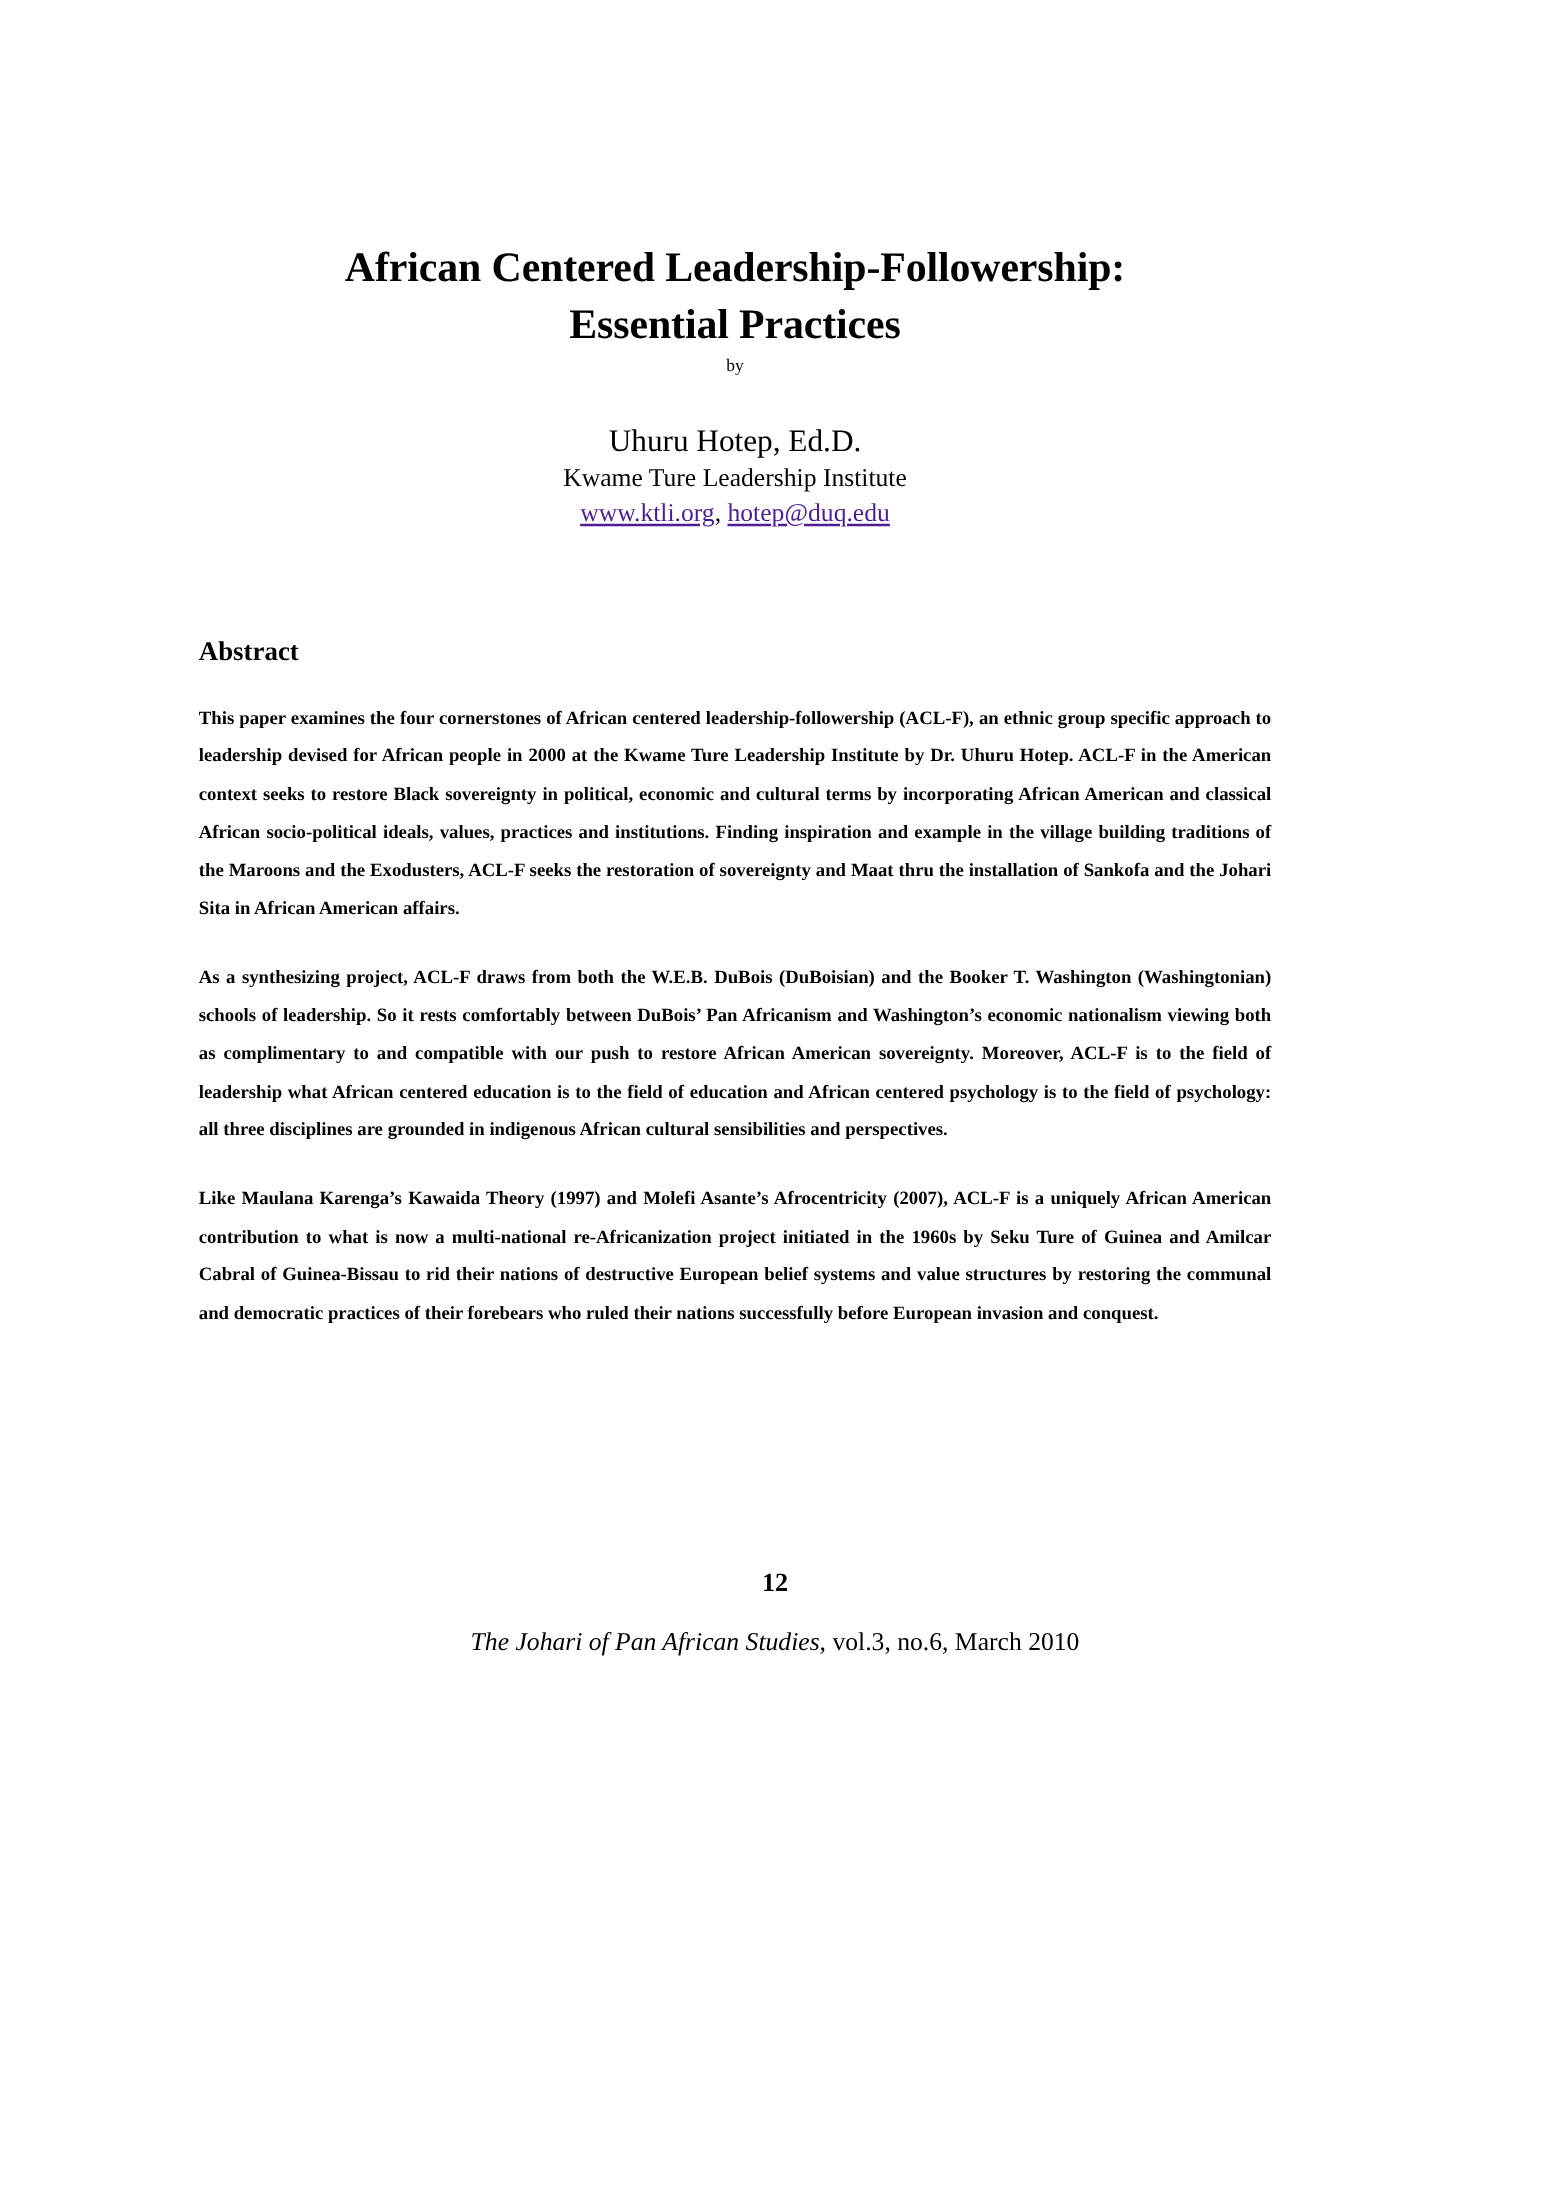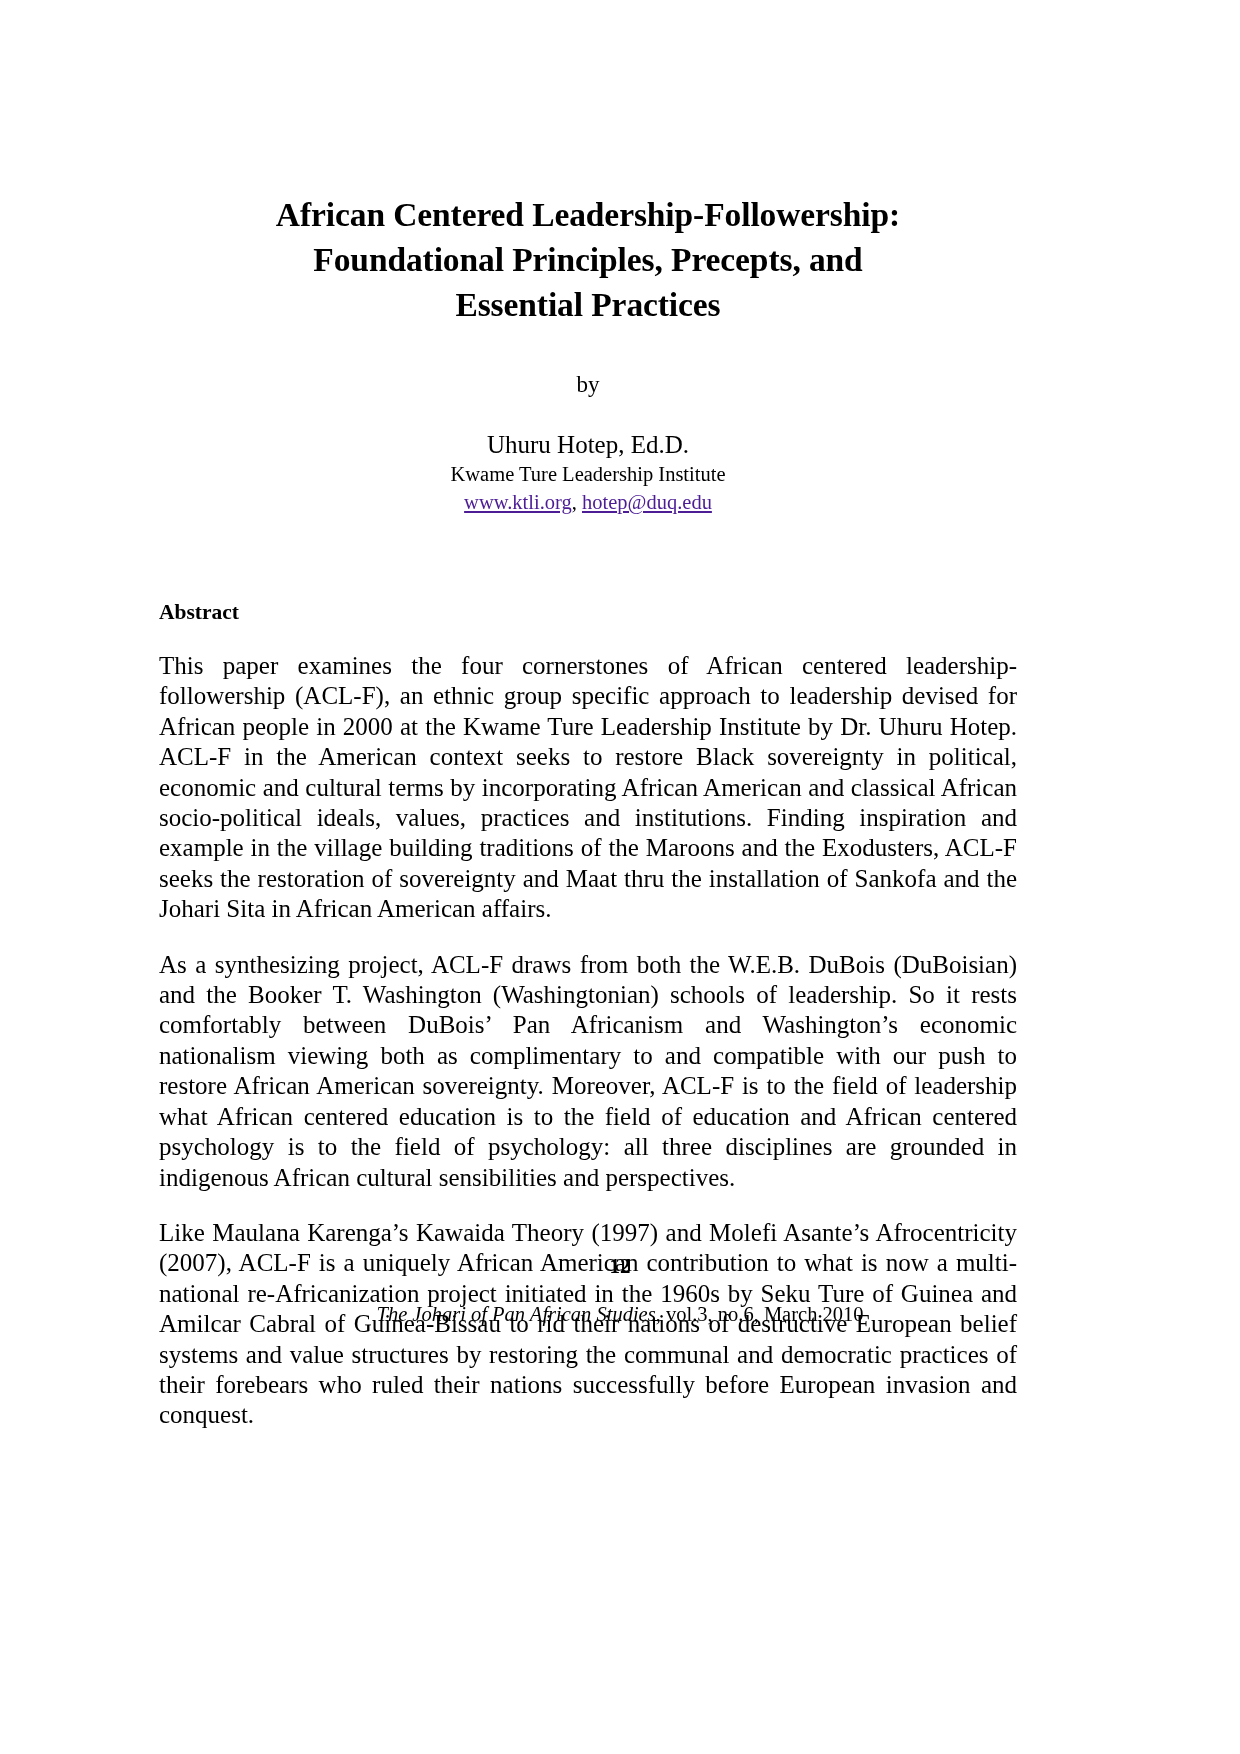--- a/index.html
+++ b/index.html
@@ -36,23 +36,22 @@
     font-size: 33.5px;
     font-weight: bold;
     line-height: 45px;
     letter-spacing: -0.1px;
     white-space: nowrap;
   }
 
   
   .by-word {
     text-align: center;
-    font-size: 23px;
+    font-size: 14px;
     line-height: 24px;
-    margin-top: 46px;
   }
   .author-block {
     text-align: center;
     margin-top: 32px;
   }
   .author-name {
     font-size: 25px;
     line-height: 31px;
   }
   .author-affil {
@@ -70,26 +69,27 @@
   }
 
   
   .section-heading {
     font-size: 21.5px;
     font-weight: bold;
     margin-top: 83px;
     line-height: 26px;
   }
   .para {
-    font-size: 25px;
+    font-size: 15px;
     line-height: 30.4px;
     text-align: justify;
     text-justify: inter-word;
     margin-top: 25px;
     hyphens: none;
+    font-weight: bold;
   }
   .para.first {
     margin-top: 26px;
   }
 
   
   .footer {
     position: absolute;
     left: 0;
     right: 0;
@@ -111,21 +111,20 @@
   }
 </style>
 </head>
 <body>
 
 <div class="page">
   <div class="content">
 
     <div class="title-block">
       <div class="title-line">African Centered Leadership-Followership:</div>
-      <div class="title-line">Foundational Principles, Precepts, and</div>
       <div class="title-line">Essential Practices</div>
     </div>
 
     <div class="by-word">by</div>
 
     <div class="author-block">
       <div class="author-name">Uhuru Hotep, Ed.D.</div>
       <div class="author-affil">Kwame Ture Leadership Institute</div>
       <div class="author-links"><a class="weblink" href="#">www.ktli.org</a><span>, </span><a class="weblink" href="#">hotep@duq.edu</a></div>
     </div>

